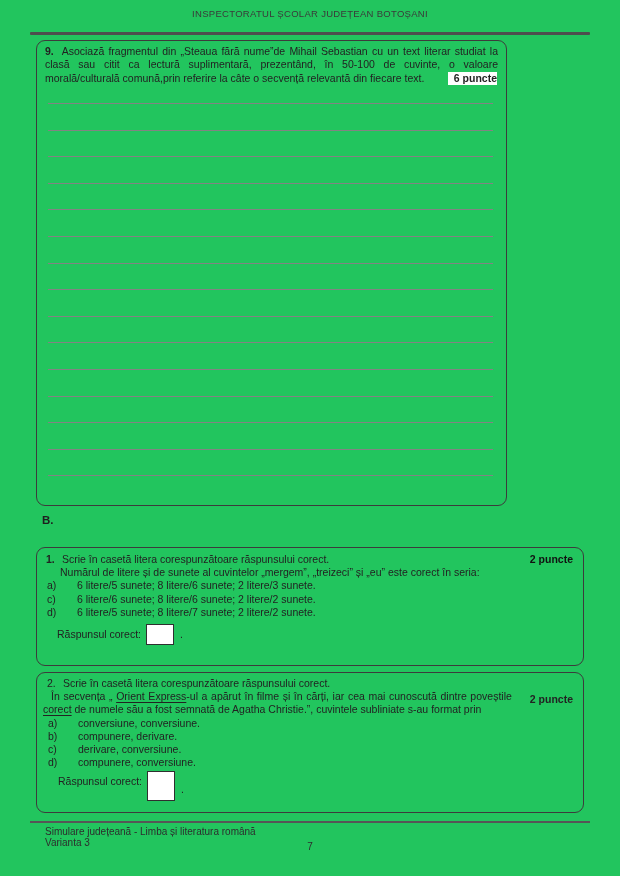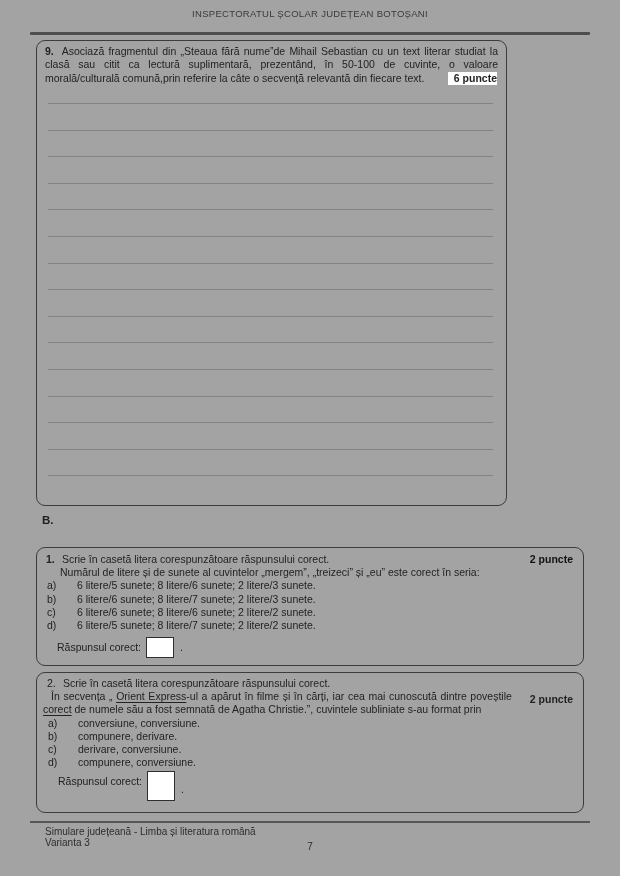--- a/index.html
+++ b/index.html
@@ -4,21 +4,21 @@
 <style>
   html,body { margin:0; padding:0; }
   body {
     font-family: "Liberation Sans", sans-serif;
     background:#ffffff;
     color:#222222;
   }
   .page {
     position:relative;
     width:620px; height:876px;
-    background:#a3a3a3;
+    background:#22c55e;
     overflow:hidden;
   }
   .bold { font-weight:bold; }
 
   
   .header-title {
     position:absolute; top:8px; left:0; width:620px;
     text-align:center;
     font-size:9.5px; letter-spacing:0.3px; color:#3a3a3a;
   }
@@ -151,21 +151,20 @@
   </section>
 
   <div class="section-b-label">B.</div>
 
   <section class="qbox q1-box">
     <div class="points q1-points">2 puncte</div>
     <div><span class="qnum bold">1.</span> <span>Scrie în casetă litera corespunzătoare răspunsului corect.</span></div>
     <div class="q1-statement">Numărul de litere și de sunete al cuvintelor „mergem”, „treizeci” și „eu” este corect în seria:</div>
     <div class="options">
       <div class="option-row"><span class="option-letter">a)</span><span>6 litere/5 sunete; 8 litere/6 sunete; 2 litere/3 sunete.</span></div>
-      <div class="option-row"><span class="option-letter">b)</span><span>6 litere/6 sunete; 8 litere/7 sunete; 2 litere/3 sunete.</span></div>
       <div class="option-row"><span class="option-letter">c)</span><span>6 litere/6 sunete; 8 litere/6 sunete; 2 litere/2 sunete.</span></div>
       <div class="option-row"><span class="option-letter">d)</span><span>6 litere/5 sunete; 8 litere/7 sunete; 2 litere/2 sunete.</span></div>
     </div>
     <div class="answer-row">
       <span class="answer-label">Răspunsul corect:</span>
       <span class="answer-box small"></span>
       <span class="answer-period">.</span>
     </div>
   </section>
 

